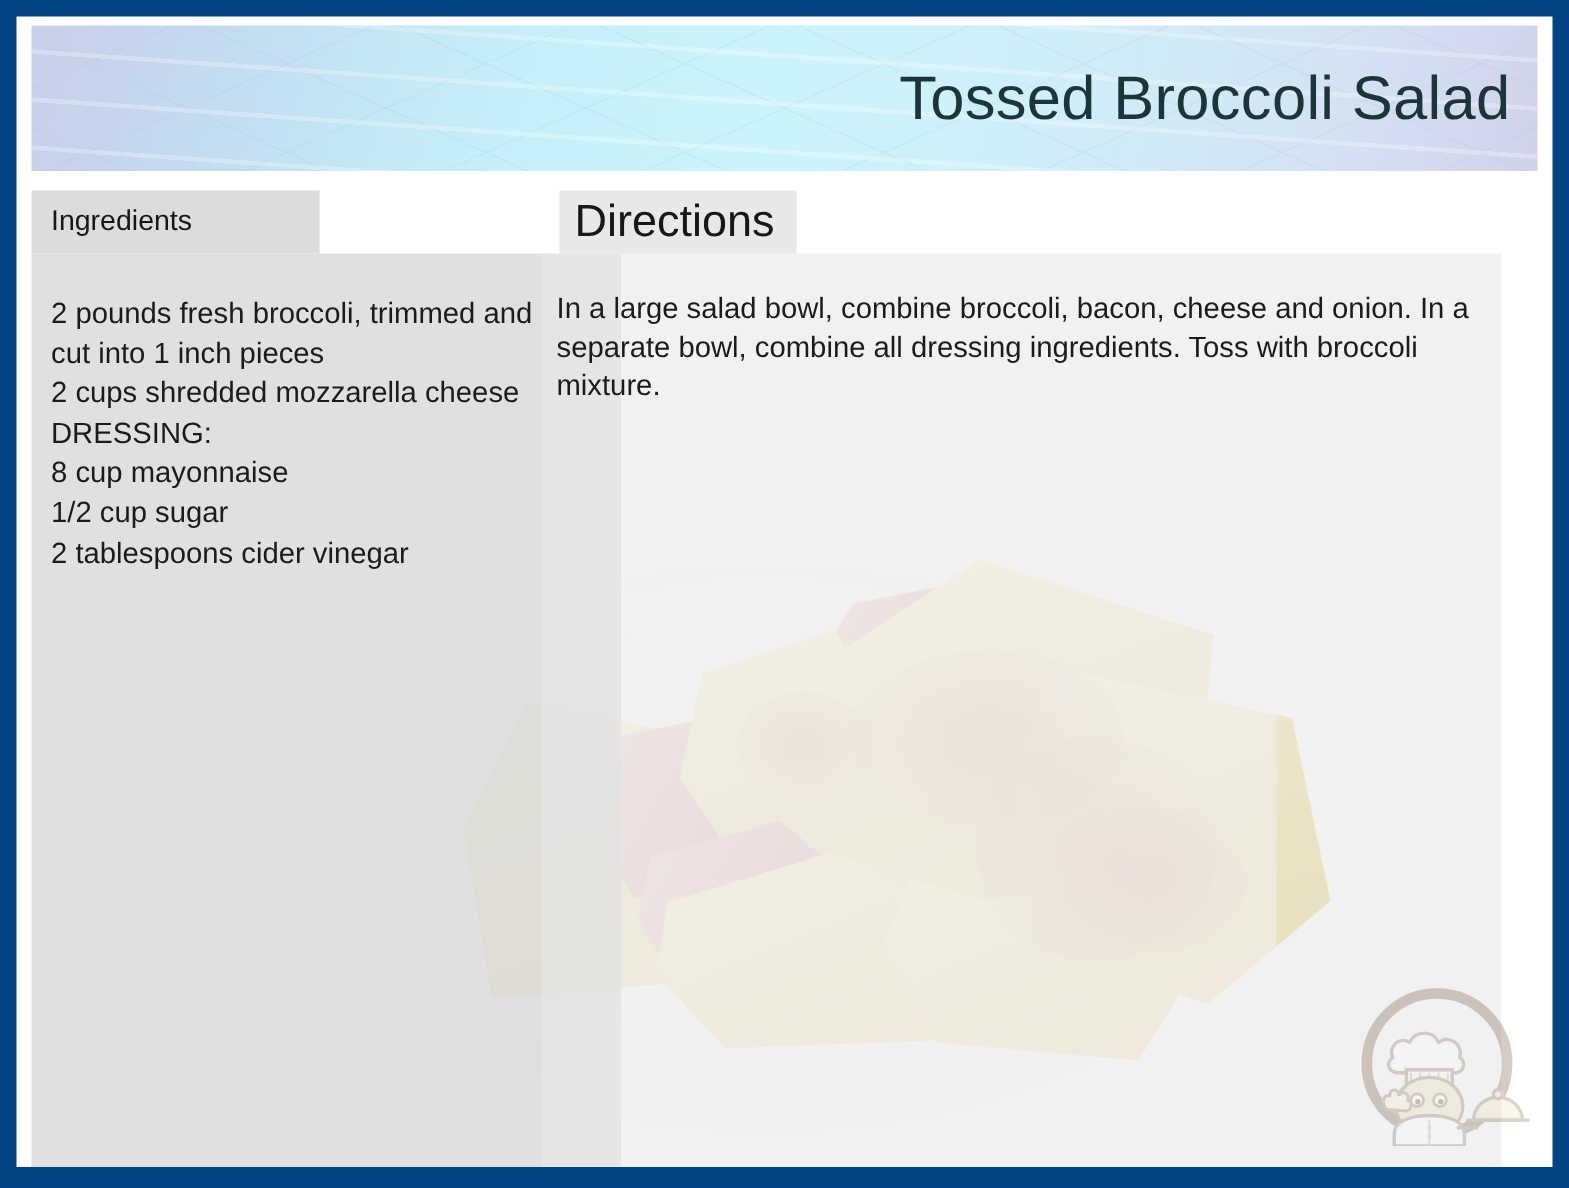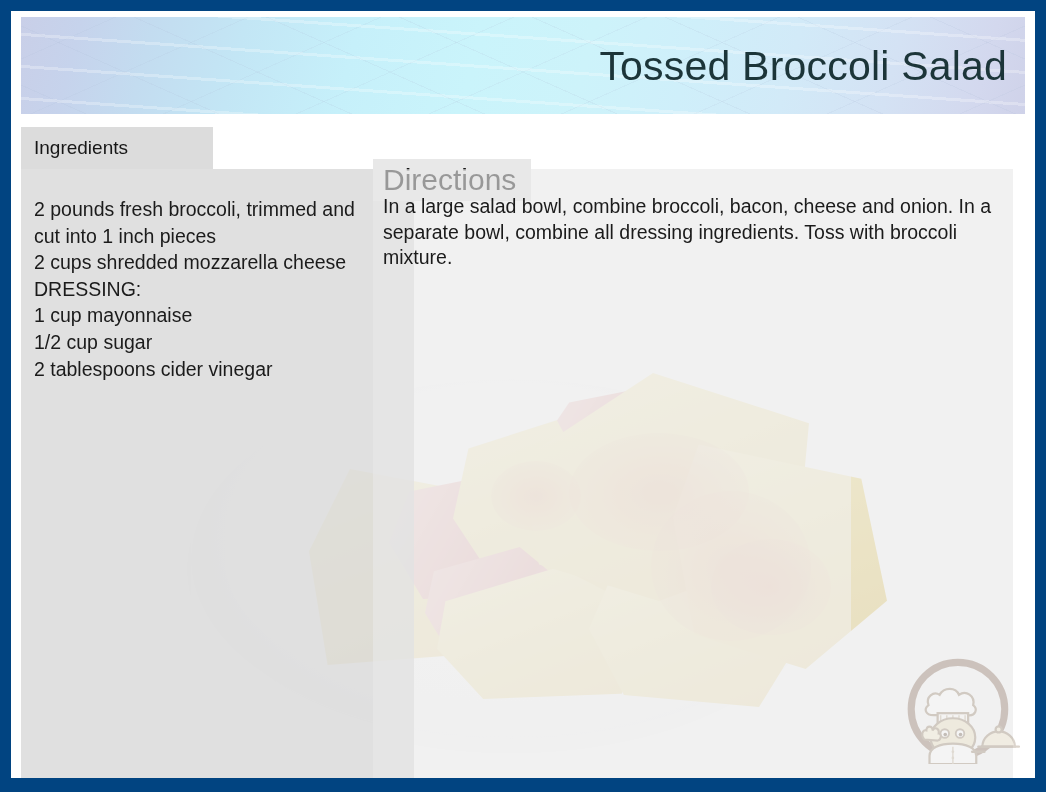--- a/index.html
+++ b/index.html
@@ -187,31 +187,30 @@
     line-height:26.6px;
     color:#1b1b1b;
   }
 
   #directions-tab{
     position:absolute;
     left:362px; top:116px;
     width:158px; height:42px;
     background:#e8e8e8;
     z-index:2;
-    margin-top:32px;
   }
   #directions-tab .hdr{
     position:absolute;
     left:10px; top:50%;
     transform:translateY(-50%);
     font-size:30px; color:#171717; white-space:nowrap;
   }
   #directions-panel{
     position:absolute;
-    left:362px; top:158px;
+    left:350px; top:158px;
     width:640px; height:609px;
     background:rgba(233,233,233,0.62);
     z-index:2;
   }
   #directions-body{
     position:absolute;
     left:10px; top:25px;
     width:624px;
     font-size:19.5px;
     line-height:25.5px;
@@ -260,21 +259,21 @@
     </div>
 
     <div id="ingredients-tab">
       <div class="hdr">Ingredients</div>
     </div>
     <div id="ingredients-panel">
       <div id="ingredients-body">
           <span class="ing-line">2 pounds fresh broccoli, trimmed and cut into 1 inch pieces</span>
           <span class="ing-line">2 cups shredded mozzarella cheese</span>
           <span class="ing-line">DRESSING:</span>
-          <span class="ing-line">1 cup mayonnaise</span>
+          <span class="ing-line">8 cup mayonnaise</span>
           <span class="ing-line">1/2 cup sugar</span>
           <span class="ing-line">2 tablespoons cider vinegar</span>
         </div>
     </div>
 
     <div id="directions-tab">
       <div class="hdr">Directions</div>
     </div>
     <div id="directions-panel">
       <div id="directions-body">In a large salad bowl, combine broccoli, bacon, cheese and onion. In a separate bowl, combine all dressing ingredients. Toss with broccoli mixture.</div>

